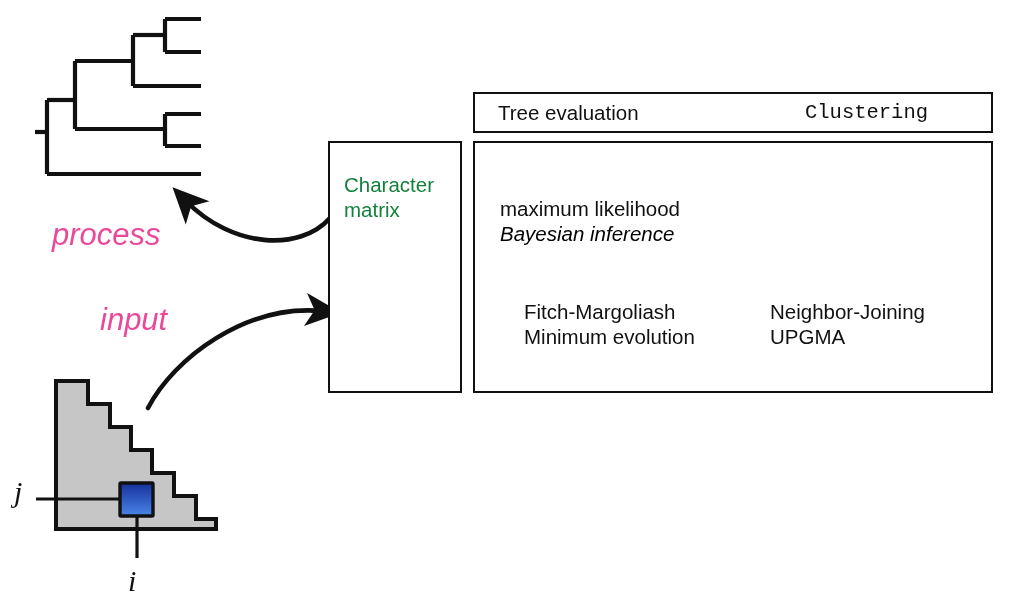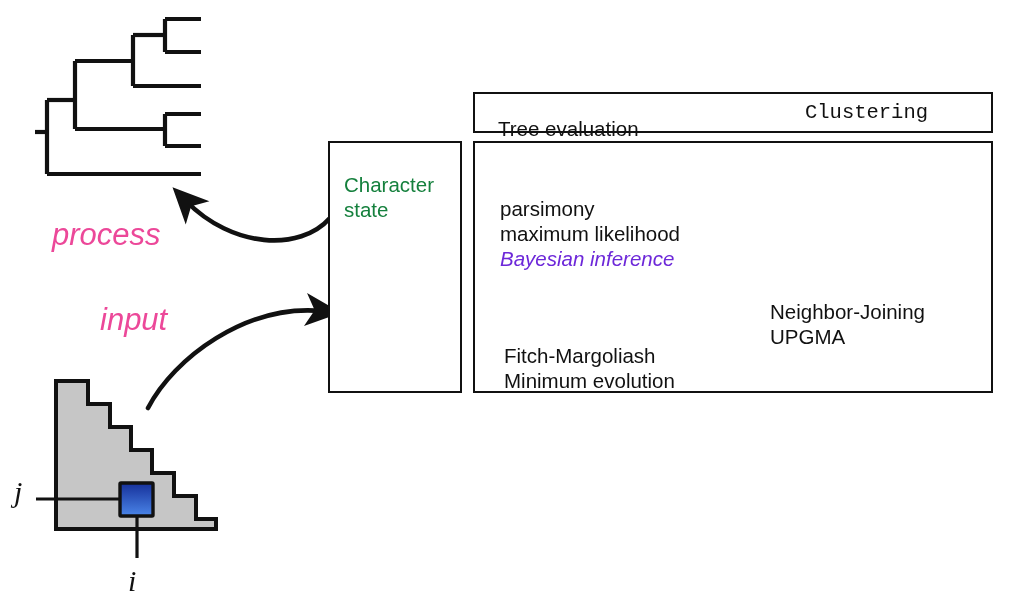--- a/index.html
+++ b/index.html
@@ -11,28 +11,28 @@
   .stage{position:absolute;left:0;top:0;width:1012px;height:608px;}
   svg.layer{position:absolute;left:0;top:0;width:1012px;height:608px;overflow:visible;}
 
   
   .box{position:absolute;border:2.5px solid #111111;background:#ffffff;box-sizing:border-box;}
   #header-box{left:473px;top:92px;width:520px;height:41px;}
   #methods-box{left:473px;top:141px;width:520px;height:252px;}
   #type-box{left:328px;top:141px;width:134px;height:252px;}
 
   .hdr-cell{position:absolute;font-size:20.5px;line-height:1;color:#111111;white-space:nowrap;}
-  #hdr-tree{left:498px;top:119px;}
+  #hdr-tree{left:498px;top:103px;}
   #hdr-clust{left:805px;top:103px;font-family:Liberation Mono, monospace;}
 
   .cell{position:absolute;font-size:20.5px;line-height:25px;color:#111111;white-space:nowrap;}
   #cell-char-methods{left:500px;top:196px;}
-  #cell-dist-methods{left:504px;top:299px;margin-top:44px;}
+  #cell-dist-methods{left:524px;top:299px;}
   #cell-dist-clust{left:770px;top:299px;}
-  .cell .muted{color:#6d28d9;font-style:italic;}
+  .cell .muted{color:#000000;font-style:italic;}
 
   .typelabel{position:absolute;font-size:20.5px;line-height:25px;color:#15803d;white-space:nowrap;}
   #type-char{left:344px;top:172px;}
   #type-dist{left:344px;top:299px;}
 
   
   .biglabel{position:absolute;font-size:31px;line-height:1;color:#ec4899;white-space:nowrap;font-style:italic;}
   #label-process{left:52px;top:219px;}
   #label-input{left:100px;top:304px;}
 
@@ -112,25 +112,24 @@
 
   <div class="box" id="type-box"></div>
   <div class="box" id="header-box"></div>
   <div class="box" id="methods-box"></div>
 
   <div class="hdr-cell" id="hdr-tree">Tree evaluation</div>
   <div class="hdr-cell" id="hdr-clust">Clustering</div>
 
   <div class="typelabel" id="type-char">
     <div>Character</div>
-    <div>state</div>
+    <div>matrix</div>
   </div>
 
   <div class="cell" id="cell-char-methods">
-    <div>parsimony</div>
     <div>maximum likelihood</div>
     <div class="muted">Bayesian inference</div>
   </div>
 
   <div class="cell" id="cell-dist-methods">
     <div>Fitch-Margoliash</div>
     <div>Minimum evolution</div>
   </div>
 
   <div class="cell" id="cell-dist-clust">

